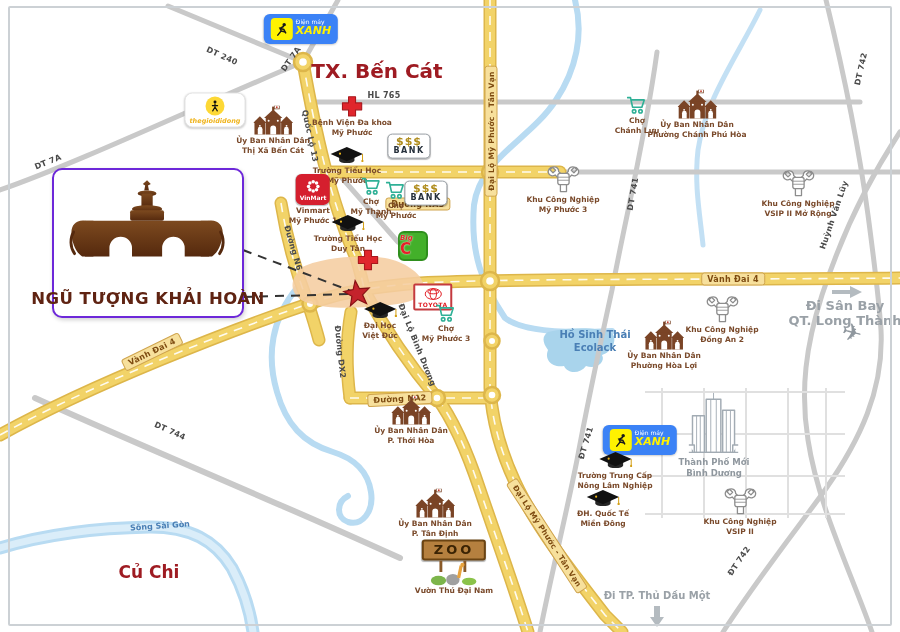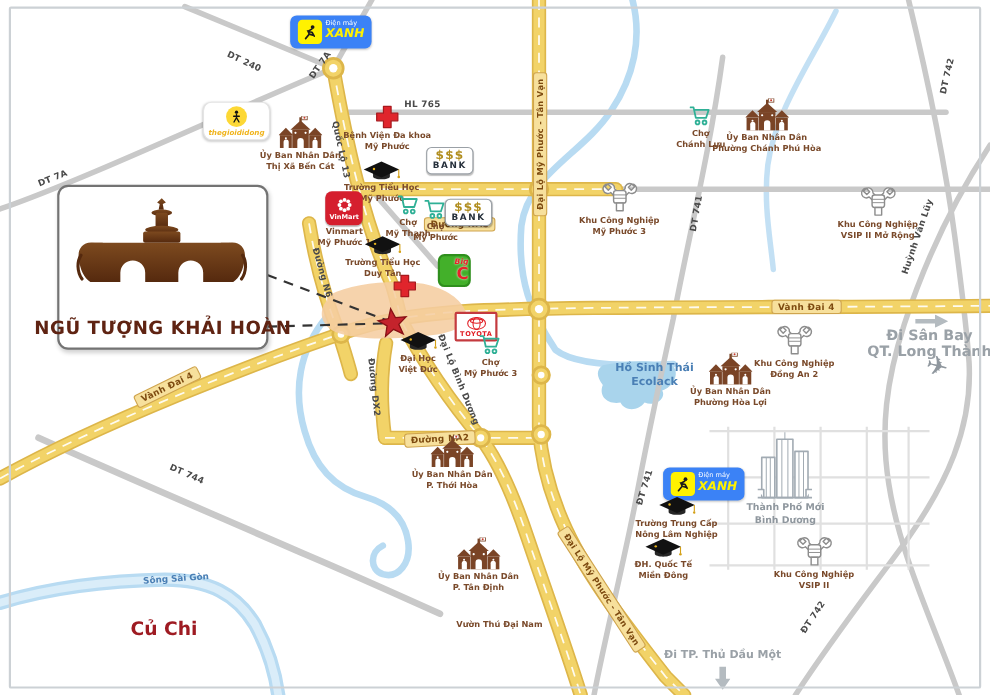--- a/index.html
+++ b/index.html
@@ -24,32 +24,32 @@
   .bank-w{color:#26303b;font-weight:bold;font-size:8px;letter-spacing:1.5px;line-height:1.1;}
   .dmx{background:#3b82f6;border-radius:6px;display:flex;align-items:flex-start;gap:3px;padding:4px 7px;box-shadow:0 1px 2px rgba(0,0,0,.2);}
   .dmx-sq{background:#fff200;border-radius:4px;width:22px;height:22px;display:flex;align-items:center;justify-content:center;}
   .dmx-t1{color:#fff;font-size:6px;line-height:1.2;}
   .dmx-t2{color:#fff200;font-weight:bold;font-style:italic;font-size:11px;line-height:1;}
   .tgdd{background:#fff;border:1px solid #e4e4e4;border-radius:8px;padding:3px 4px 2px;display:flex;flex-direction:column;align-items:center;box-shadow:0 1px 2px rgba(0,0,0,.18);}
   .tgdd-c{width:19px;height:19px;border-radius:50%;background:#fdd835;display:flex;align-items:center;justify-content:center;}
   .tgdd-w{color:#f0b41c;font-weight:bold;font-style:italic;font-size:6.5px;margin-top:1px;}
   .vm{background:#d51f2e;border-radius:6px;width:34px;height:31px;display:flex;flex-direction:column;align-items:center;justify-content:center;box-shadow:0 1px 1px rgba(0,0,0,.25);}
   .vm-w{color:#fff;font-weight:bold;font-size:6px;line-height:1;margin-top:1px;}
-  .bigc{width:30px;height:30px;background:#43b02a;border:2px solid #2f8f1d;border-radius:6px;display:flex;flex-direction:column;align-items:flex-end;justify-content:center;line-height:1;}
+  .bigc{width:30px;height:30px;background:#43b02a;border:2px solid #2f8f1d;border-radius:6px;display:flex;flex-direction:column;align-items:flex-start;justify-content:center;line-height:1;}
   .bigc-s{color:#e8212a;font-weight:bold;font-style:italic;font-size:7px;text-shadow:0 0 2px #fff;}
   .bigc-b{color:#e8212a;font-weight:bold;font-size:15px;text-shadow:0 0 2px #fff;}
   .toy{background:#fff;border:2px solid #c43a3f;border-radius:2px;padding:2px 3px 1px;display:flex;flex-direction:column;align-items:center;}
   .toy-w{color:#e11f26;font-weight:bold;font-size:6px;letter-spacing:.5px;}
   .zoo-board{background:#b5803f;border:2px solid #6b4413;border-radius:3px;color:#3a2304;font-weight:900;font-size:13px;letter-spacing:3px;padding:1px 10px;box-shadow:0 1px 1px rgba(0,0,0,.3);}
   
   .region{font-weight:bold;color:#9e1b22;white-space:nowrap;}
   .dir{font-weight:bold;color:#9aa1a7;white-space:nowrap;text-align:center;line-height:1.15;}
   .blue-lbl{font-weight:bold;color:#4a7fb5;white-space:nowrap;text-align:center;}
   
-  .ntkh{position:absolute;left:52px;top:168px;width:192px;height:150px;background:#fff;border:2px solid #737373;border-radius:10px;z-index:3;box-shadow:1px 2px 4px rgba(0,0,0,.18);display:flex;flex-direction:column;align-items:center;justify-content:flex-end;padding-bottom:8px;}
+  .ntkh{position:absolute;left:52px;top:168px;width:192px;height:150px;background:#fff;border:2px solid #6d28d9;border-radius:10px;z-index:3;box-shadow:1px 2px 4px rgba(0,0,0,.18);display:flex;flex-direction:column;align-items:center;justify-content:flex-end;padding-bottom:8px;}
   .ntkh-title{font-size:16.5px;font-weight:bold;color:#5f2312;letter-spacing:.5px;white-space:nowrap;}
   .ntkh svg{position:absolute;top:8px;left:50%;transform:translateX(-50%);}
 </style>
 </head>
 <body>
 
 <div class="stage">
 
   <svg width="0" height="0" style="position:absolute" aria-hidden="true">
     <defs>
@@ -201,20 +201,21 @@
       <path d="M243,297 L351,294" fill="none"></path>
     </g>
 
     <g transform="translate(357,294) rotate(-8)">
       <polygon points="0,-13.5 3.2,-4.9 12.8,-4.2 5.4,1.6 8.1,10.8 0,5.4 -8.1,10.8 -5.4,1.6 -12.8,-4.2 -3.2,-4.9" fill="#c4232c" stroke="#871014" stroke-width="1.2"></polygon>
     </g>
   </svg>
 
   <div class="frame"></div>
 
+  <div class="lbl region" style="left:377px;top:71px;transform:translate(-50%,-50%);font-size:20px;">TX. Bến Cát</div>
   <div class="lbl region" style="left:149px;top:572px;transform:translate(-50%,-50%);font-size:17px;">Củ Chi</div>
   <div class="lbl blue-lbl" style="left:160px;top:526px;transform:translate(-50%,-50%) rotate(-4deg);font-size:8px;">Sông Sài Gòn</div>
   <div class="lbl blue-lbl" style="left:595px;top:341px;transform:translate(-50%,-50%);font-size:10px;line-height:1.3;">
     <span>Hồ Sinh Thái</span><br>
     <span>Ecolack</span>
   </div>
 
   <svg class="lbl" width="30" height="12" viewBox="0 0 30 12" style="left:832px;top:286px;">
     <path d="M0 4 h18 v-4 l12 6 -12 6 v-4 h-18 Z" fill="#b4bbc0"></path>
   </svg>
@@ -460,20 +461,32 @@
         </svg>
         <div class="poi-label">Khu Công Nghiệp<br>VSIP II</div>
       </div>
       <div class="poi" style="left: 435px; top: 514px;">
         <svg class="pi i-ubnd">
           <use href="#sym-ubnd"></use>
         </svg>
         <div class="poi-label">Ủy Ban Nhân Dân<br>P. Tân Định</div>
       </div>
       <div class="poi" style="left: 454px; top: 568px;">
+        <div style="display:flex;flex-direction:column;align-items:center;">
+          <div class="zoo-board">ZOO</div>
+          <svg width="46" height="25" viewBox="0 0 48 26">
+            <rect x="9" y="0" width="3" height="12" fill="#8a5a28"></rect>
+            <rect x="34" y="0" width="3" height="12" fill="#8a5a28"></rect>
+            <ellipse cx="8" cy="21" rx="8" ry="5" fill="#7cb54b"></ellipse>
+            <ellipse cx="40" cy="22" rx="7.5" ry="4" fill="#8bc34a"></ellipse>
+            <ellipse cx="23" cy="20" rx="7" ry="6" fill="#a0a0a0"></ellipse>
+            <rect x="30" y="5" width="3.4" height="13" fill="#e8a33d" transform="rotate(12 30 5)"></rect>
+            <circle cx="33" cy="4.5" r="2.2" fill="#e8a33d"></circle>
+          </svg>
+        </div>
         <div class="poi-label">Vườn Thú Đại Nam</div>
       </div>
     </div>
 
   <div class="ntkh">
     <svg width="160" height="92" viewBox="0 0 170 95">
       <defs>
         <linearGradient id="mon-grad" x1="0" y1="0" x2="0" y2="1">
           <stop offset="0" stop-color="#7d4a1f"></stop>
             <stop offset="1" stop-color="#55290e"></stop>

